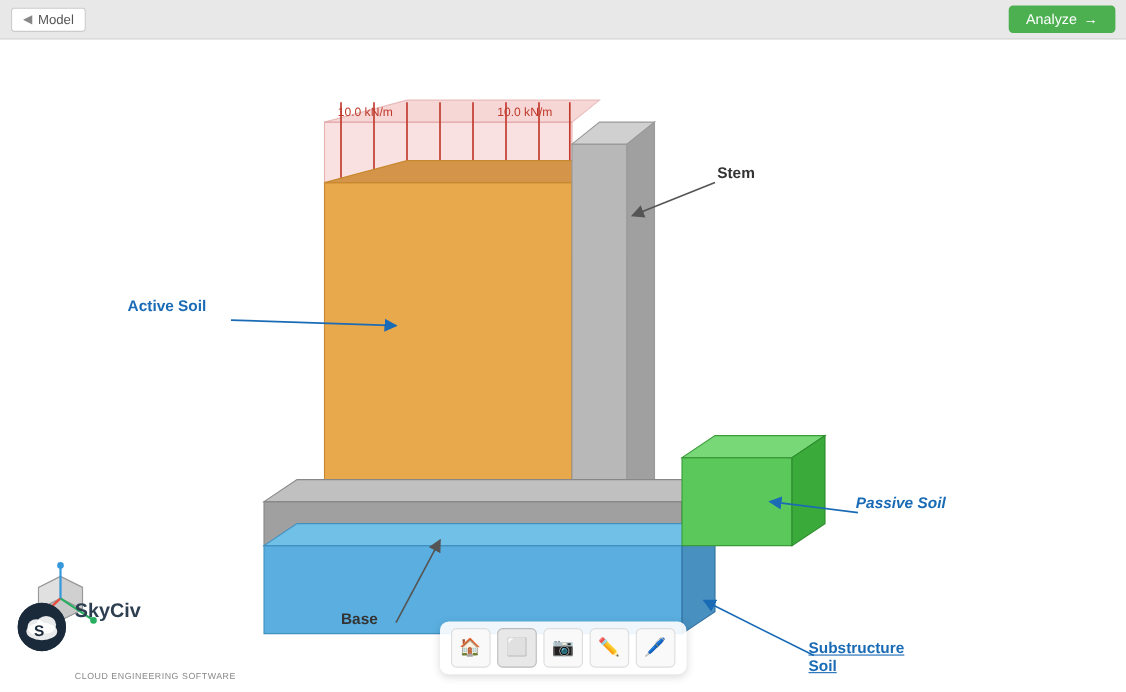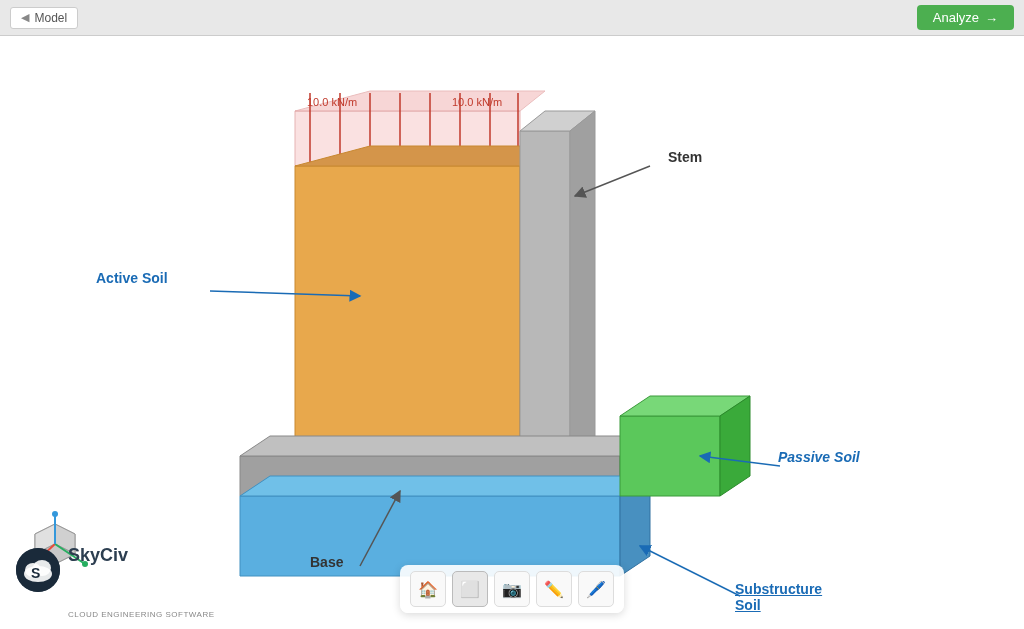--- a/index.html
+++ b/index.html
@@ -259,23 +259,23 @@
         </marker>
         <marker id="arrowGray" markerWidth="8" markerHeight="8" refX="7" refY="4" orient="auto">
           <path d="M0,0 L8,4 L0,8 Z" fill="#555"></path>
         </marker>
       </defs>
     </svg>
 
     <div class="load-label" style="left: 307px; top: 60px;">10.0 kN/m</div>
     <div class="load-label" style="left: 452px; top: 60px;">10.0 kN/m</div>
 
-    <div class="label label-dark" style="left: 668px; top: 113px; text-align: right;">Stem</div>
-
-    <div class="label label-blue" style="left: 96px; top: 234px;">Active Soil</div>
+    <div class="label label-dark" style="left: 652px; top: 113px; text-align: right;">Stem</div>
+
+    <div class="label label-blue" style="left: 116px; top: 234px;">Active Soil</div>
 
     <div class="label label-blue" style="left: 778px; top: 413px; font-style: italic;">Passive Soil</div>
 
     <div class="label label-blue" style="left: 735px; top: 545px; white-space: pre-line; text-align: left; text-decoration: underline;">Substructure<br>Soil</div>
 
     <div class="label label-dark" style="left: 310px; top: 518px;">Base</div>
   </div>
 
   <div id="navcube">
     <svg viewBox="0 0 70 70" xmlns="http://www.w3.org/2000/svg">

